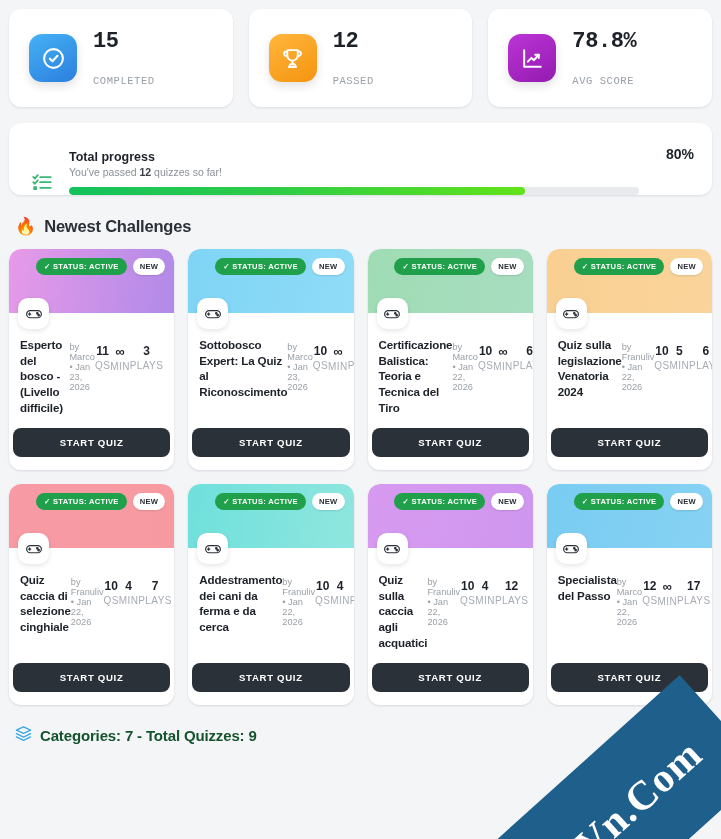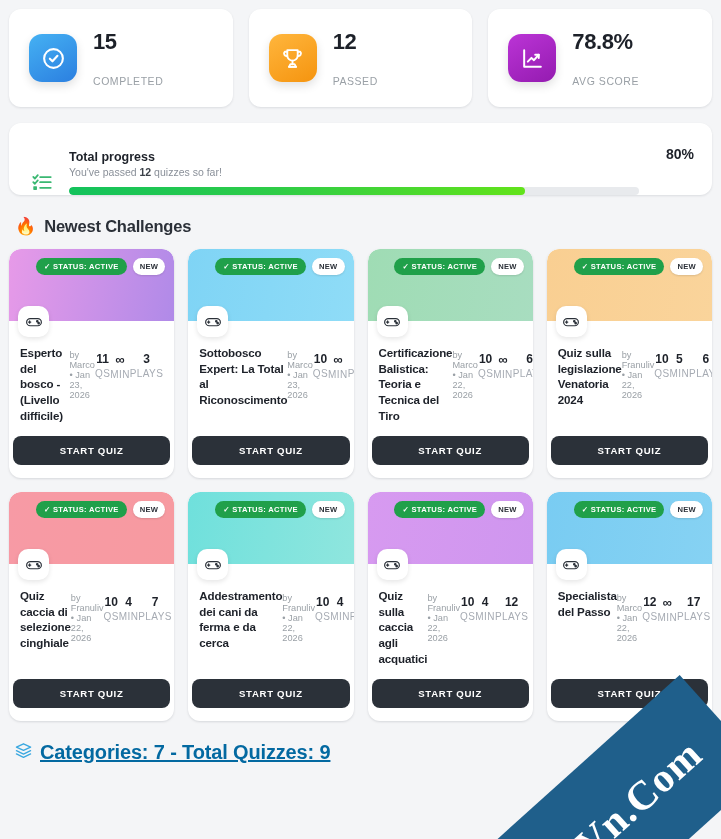--- a/index.html
+++ b/index.html
@@ -24,20 +24,21 @@
   .stat-card {
     flex: 1;
     background: #ffffff;
     border-radius: 12px;
     box-shadow: 0 1px 3px rgba(16,24,40,.07), 0 1px 2px rgba(16,24,40,.04);
     height: 98px;
     display: flex;
     align-items: center;
     padding: 0 20px;
     gap: 16px;
+    font-family: Liberation Mono, monospace;
   }
   .stat-icon {
     width: 48px; height: 48px;
     border-radius: 13px;
     display: flex; align-items: center; justify-content: center;
     flex: 0 0 48px;
     box-shadow: 0 4px 10px rgba(0,0,0,.12);
   }
   .stat-icon svg { width: 25px; height: 25px; }
   .stat-text { display: flex; flex-direction: column; justify-content: center; }
@@ -123,21 +124,21 @@
   .quiz-card {
     background: #ffffff;
     border-radius: 12px;
     box-shadow: 0 1px 3px rgba(16,24,40,.08), 0 1px 2px rgba(16,24,40,.05);
     overflow: hidden;
     display: flex;
     flex-direction: column;
     position: relative;
   }
   .card-banner {
-    height: 72px;
+    height: 64px;
     position: relative;
     border-radius: 12px 12px 0 0;
   }
   .badge-row {
     position: absolute;
     top: 9px;
     right: 9px;
     display: flex;
     gap: 6px;
     align-items: center;
@@ -229,25 +230,24 @@
 
   
   .footer-cats {
     display: flex;
     align-items: center;
     gap: 8px;
     padding: 20px 9px 0 15px;
   }
   .footer-cats svg { width: 17px; height: 17px; }
   .footer-text {
-    font-size: 20px;
-    font-weight: 700;
-    color: #0369a1;
+    font-size: 15px;
+    font-weight: 700;
+    color: #14532d;
     letter-spacing: -0.15px;
-    text-decoration: underline;
   }
 
   
   .watermark {
     position: absolute;
     right: -40px;
     bottom: -48px;
     width: 300px;
     height: 128px;
     background: #1f5f8b;
@@ -395,21 +395,21 @@
             <svg viewBox="0 0 24 24" fill="none" stroke="#2b3139" stroke-width="1.6" stroke-linecap="round" stroke-linejoin="round">
               <rect x="2.2" y="7.4" width="19.6" height="9.6" rx="4.8"></rect>
               <line x1="6.2" y1="10.6" x2="6.2" y2="13.6"></line>
               <line x1="4.7" y1="12.1" x2="7.7" y2="12.1"></line>
               <circle cx="16.4" cy="11.1" r="0.95" fill="#2b3139"></circle>
               <circle cx="18.2" cy="13.5" r="0.95" fill="#2b3139"></circle>
             </svg>
           </div>
         </div>
         <div class="card-body">
-          <div class="card-title">Sottobosco Expert: La Total al Riconoscimento</div>
+          <div class="card-title">Sottobosco Expert: La Quiz al Riconoscimento</div>
           <div class="card-meta">by Marco • Jan 23, 2026</div>
           <div class="card-divider"></div>
           <div class="card-stats">
             <div class="cstat">
               <span class="cstat-val">10</span>
               <span class="cstat-lab">QS</span>
             </div>
             <div class="cstat">
               <span class="cstat-val inf">∞</span>
               <span class="cstat-lab">MIN</span>

